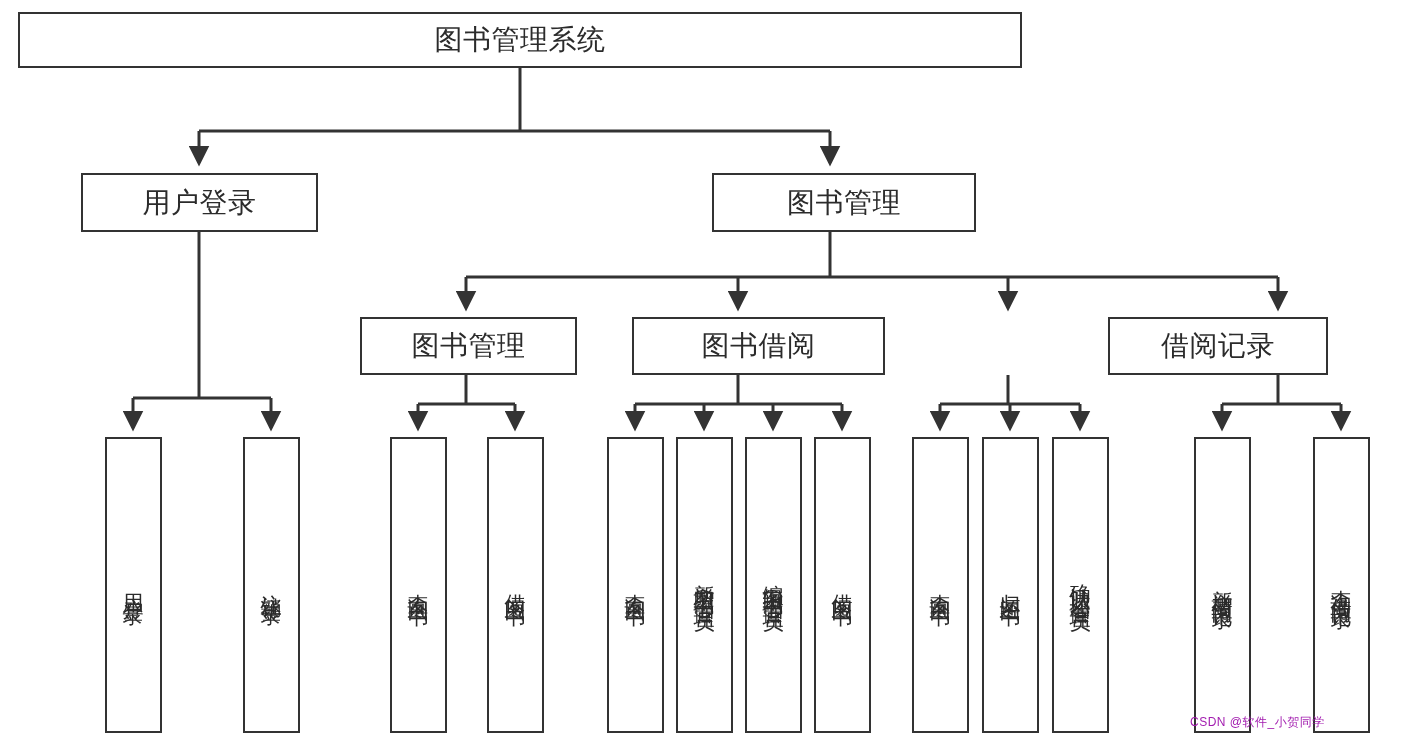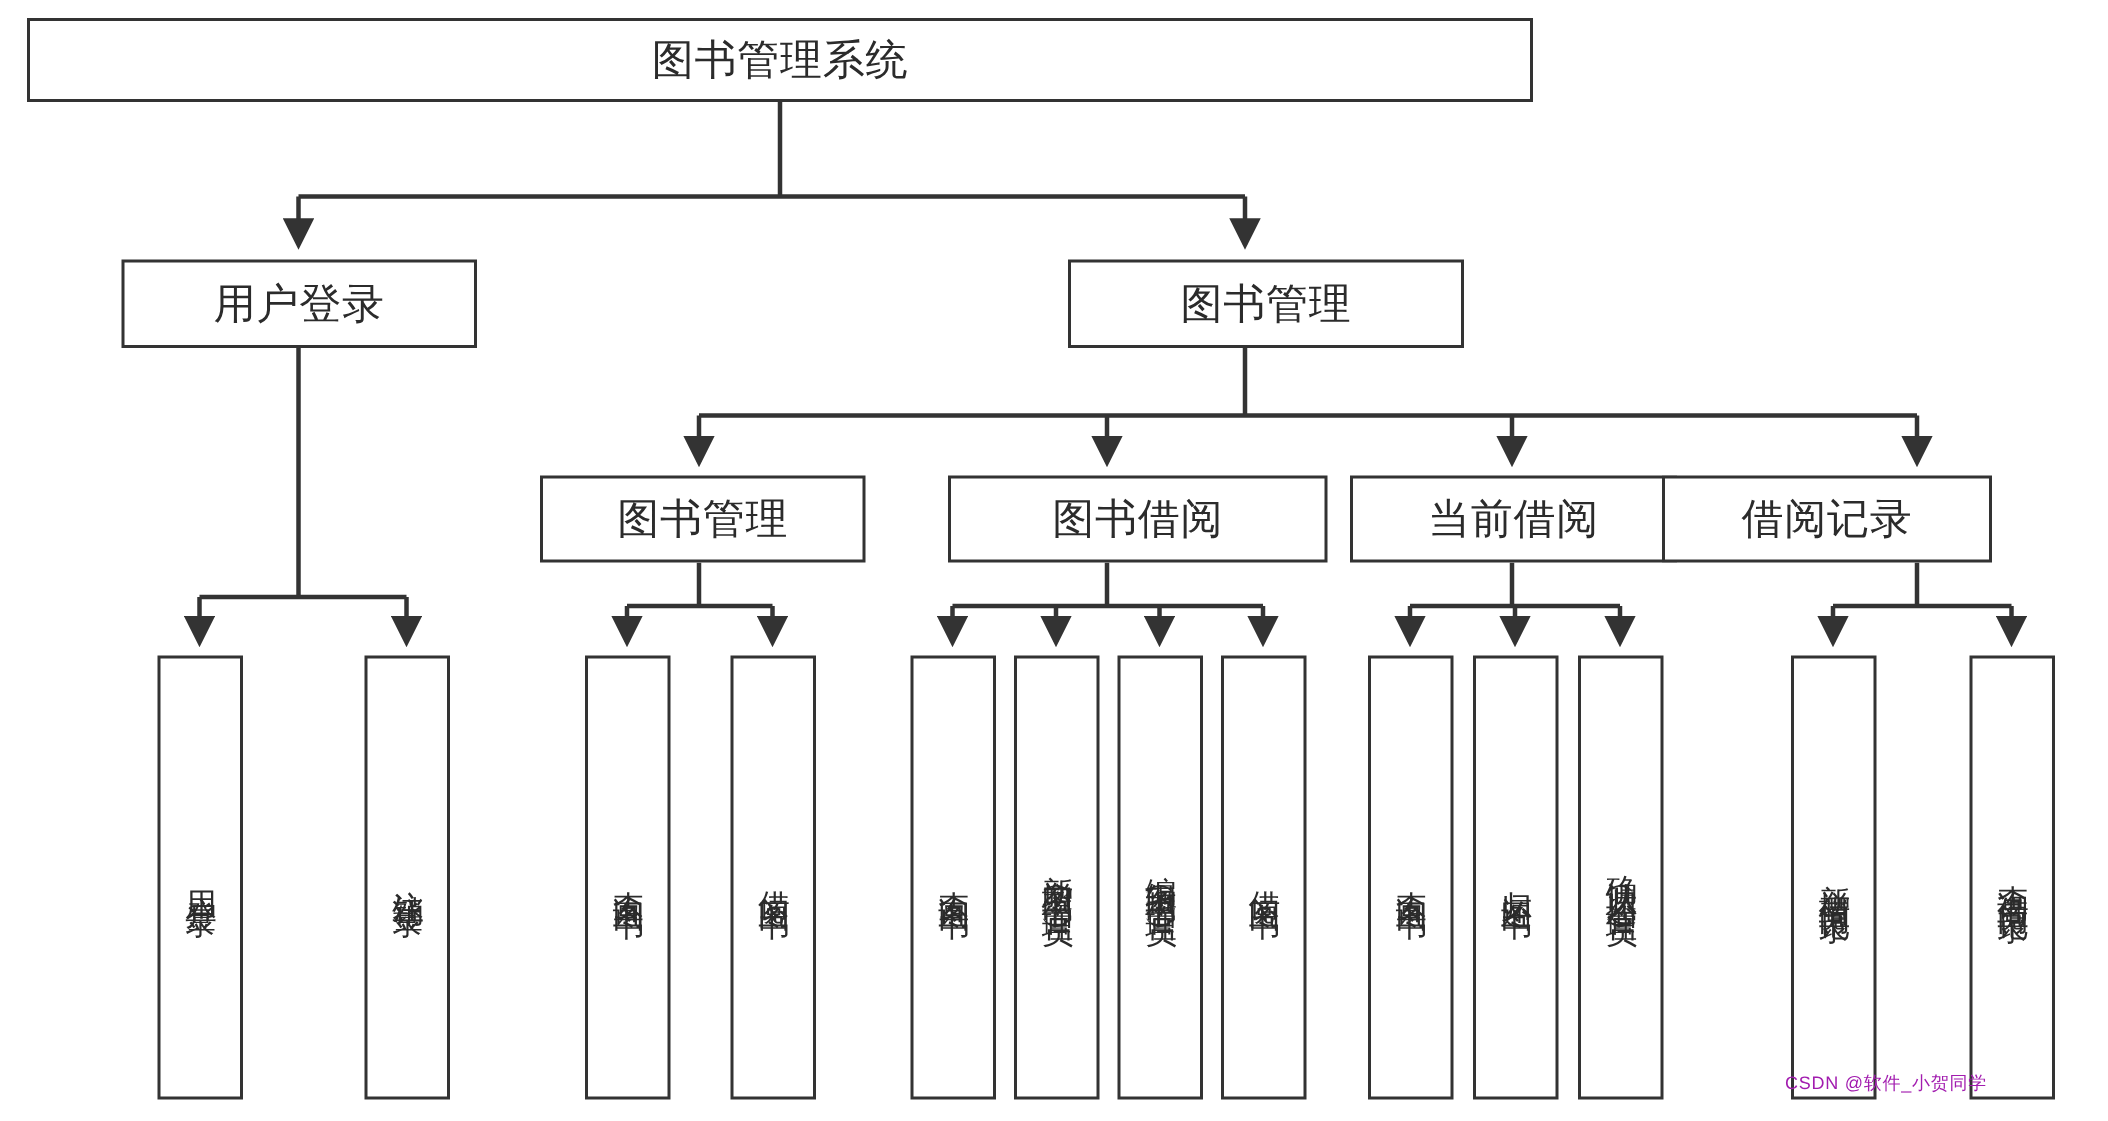--- a/index.html
+++ b/index.html
@@ -133,23 +133,20 @@
   <div class="node horiz" style="left:712px; top:173px; width:264px; height:59px;">
     <span class="label">图书管理</span>
   </div>
 
   <div class="node horiz" style="left:360px; top:317px; width:217px; height:58px;">
     <span class="label">图书管理</span>
   </div>
   <div class="node horiz" style="left:632px; top:317px; width:253px; height:58px;">
     <span class="label">图书借阅</span>
   </div>
-  <div class="node horiz" style="left:900px; top:317px; width:218px; height:58px;">
-    <span class="label">当前借阅</span>
-  </div>
   <div class="node horiz" style="left:1108px; top:317px; width:220px; height:58px;">
     <span class="label">借阅记录</span>
   </div>
 
   <div class="node vert" style="left:105px; top:437px; width:57px; height:296px;">
     <span class="label">用户登录</span>
   </div>
   <div class="node vert" style="left:243px; top:437px; width:57px; height:296px;">
     <span class="label">注销登录</span>
   </div>

